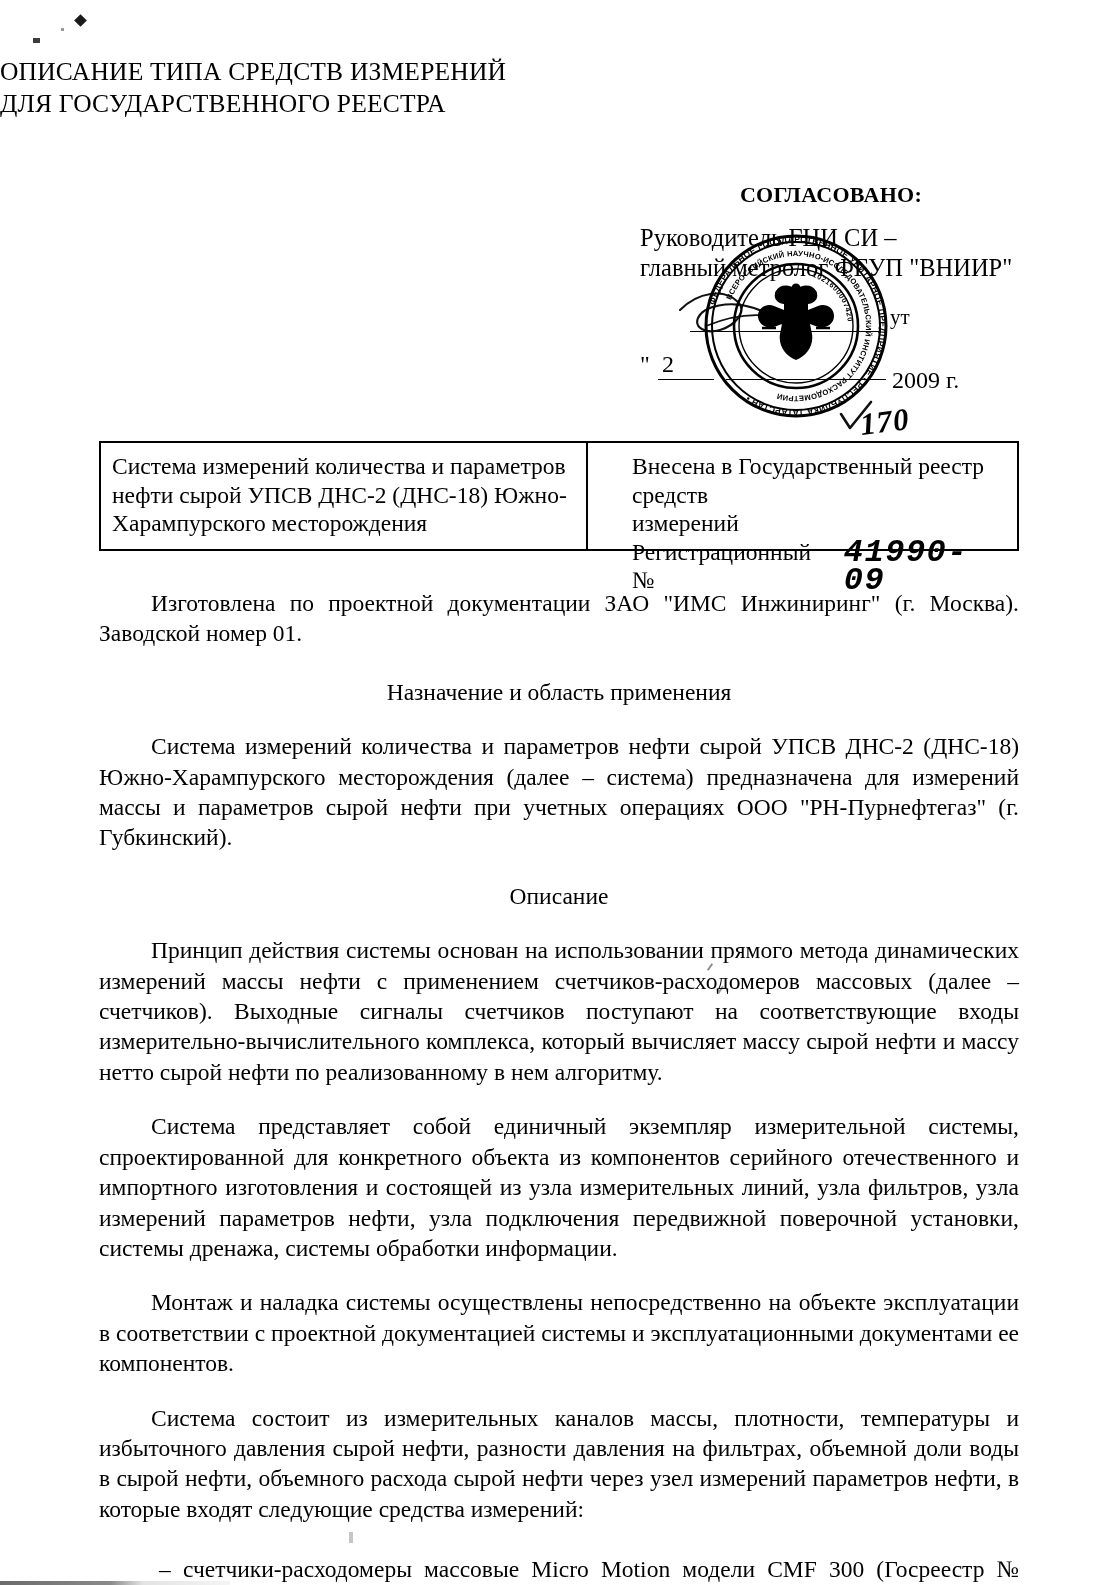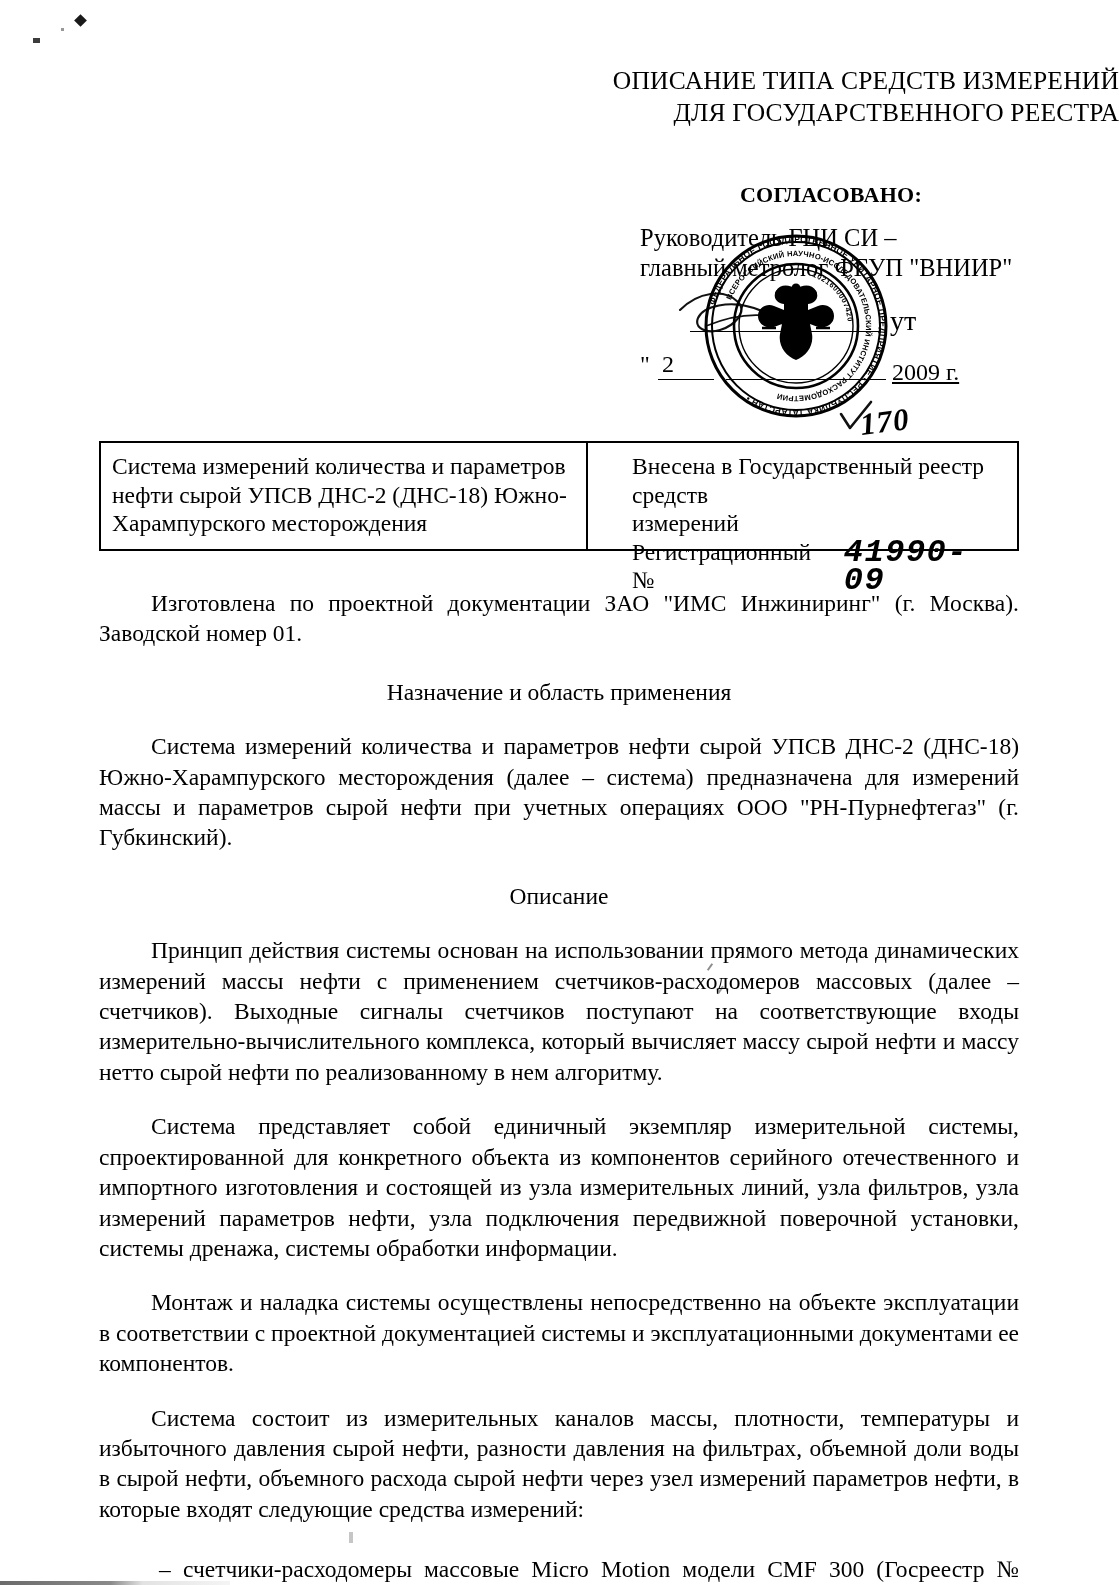--- a/index.html
+++ b/index.html
@@ -39,22 +39,22 @@
     left: 0; bottom: 0;
     width: 230px; height: 4px;
     background: linear-gradient(90deg,#6b6b6b 0%,#8a8a8a 48%,
                  rgba(140,140,140,.25) 62%, rgba(170,170,170,.12) 100%);
   }
 
   
   .doc-title {
     position: absolute;
     left: 0; right: 0;
-    top: 65px;
-    text-align: right;
+    top: 56px;
+    text-align: left;
     font-size: 25.5px;
     line-height: 32px;
     letter-spacing: .2px;
   }
   .doc-title div { white-space: nowrap; }
 
   
   .approval {
     position: absolute;
     left: 640px;
@@ -72,21 +72,21 @@
     font-size: 24.5px;
     line-height: 30px;
     white-space: nowrap;
   }
   .approval-line.l1 { margin-top: 15px; }
 
   .sig-row {
     position: relative;
     margin-top: 22px;
     height: 34px;
-    font-size: 28px;
+    font-size: 21px;
   }
   .sig-rule {
     position: absolute;
     top: 26px;
     height: 1px;
     background: #000;
   }
   .sig-rule.r1 { left: 50px;  width: 190px; }
   .sig-name {
     position: absolute;
@@ -97,21 +97,21 @@
   .date-row {
     position: relative;
     margin-top: 12px;
     height: 36px;
     font-size: 24px;
   }
   .date-q   { position: absolute; left: 0px;   top: 0; }
   .date-num { position: absolute; left: 22px;  top: 0; }
   .date-rule-a { position: absolute; top: 28px; left: 18px;  width: 56px;  height: 1px; background: #000; }
   .date-rule-b { position: absolute; top: 28px; left: 86px;  width: 160px; height: 1px; background: #000; }
-  .date-year{ position: absolute; left: 252px; top: 8px; white-space: nowrap; text-decoration: underline; }
+  .date-year{ position: absolute; left: 252px; top: 16px; white-space: nowrap; }
 
   
   .stamp {
     position: absolute;
     left: 698px;
     top: 228px;
     width: 196px;
     height: 196px;
     pointer-events: none;
   }

